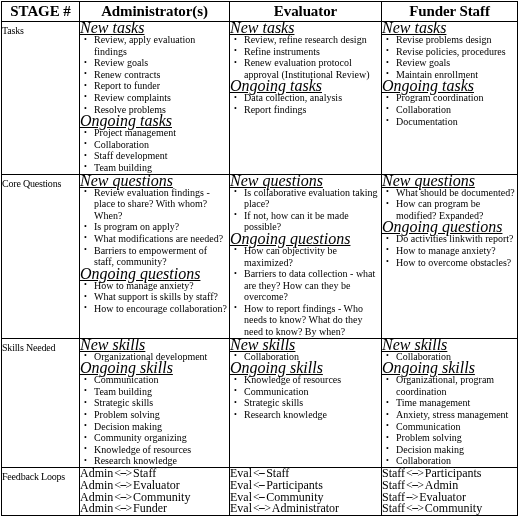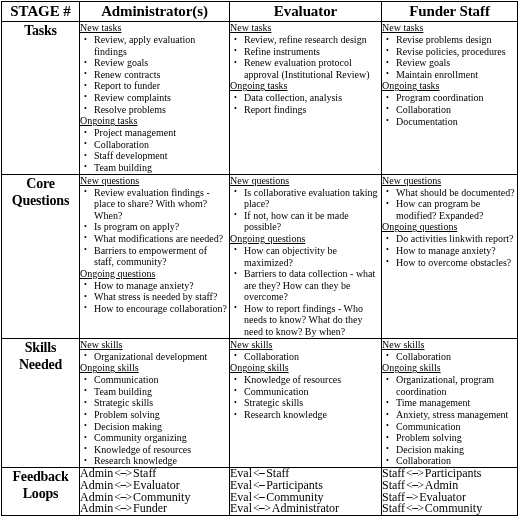--- a/index.html
+++ b/index.html
@@ -36,41 +36,41 @@
     font-weight: bold;
     font-size: 15px;
     line-height: 19px;
     padding: 1px 0 1px 4px;
     white-space: nowrap;
     letter-spacing: -0.1px;
   }
 
   
   .stage-cell {
-    font-weight: bold;
-    font-size: 14px;
+    font-weight: normal;
+    font-size: 10px;
     line-height: 17px;
     padding: 2px 0 2px 3px;
     letter-spacing: -0.2px;
-    text-align: center;
   }
 
   
   .content-cell {
     padding: 2px 2px 3px 3px;
     font-size: 10px;
     line-height: 11.6px;
   }
   .grp { margin: 0; padding: 0; }
   .grp-title {
     text-decoration: underline;
-    font-size: 10px;
+    font-size: 16px;
     line-height: 12px;
     margin: 0 0 0 0;
     white-space: nowrap;
+    font-style: italic;
   }
   ul.items {
     list-style: none;
     margin: 0 0 0 0;
     padding: 0;
   }
   ul.items li {
     position: relative;
     margin: 0 0 0 0;
     padding: 0 0 0 14px;
@@ -188,21 +188,21 @@
               <li>Review evaluation findings - place to share?  With whom?  When?</li>
               <li>Is program on apply?</li>
               <li>What modifications are needed?</li>
               <li>Barriers to empowerment of staff, community?</li>
             </ul>
           </div>
           <div class="grp">
             <div class="grp-title">Ongoing questions</div>
             <ul class="items">
               <li>How to manage anxiety?</li>
-              <li>What stress is needed by staff?</li>
+              <li>What support is skills by staff?</li>
               <li>How to encourage collaboration?</li>
             </ul>
           </div>
         </td>
         <td class="content-cell">
           <div class="grp">
             <div class="grp-title">New questions</div>
             <ul class="items">
               <li>Is collaborative evaluation taking place?</li>
               <li>If not, how can it be made possible?</li>

